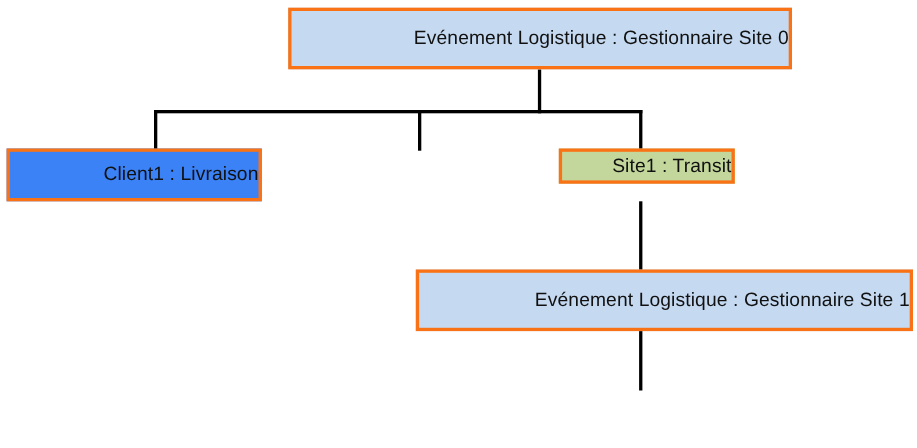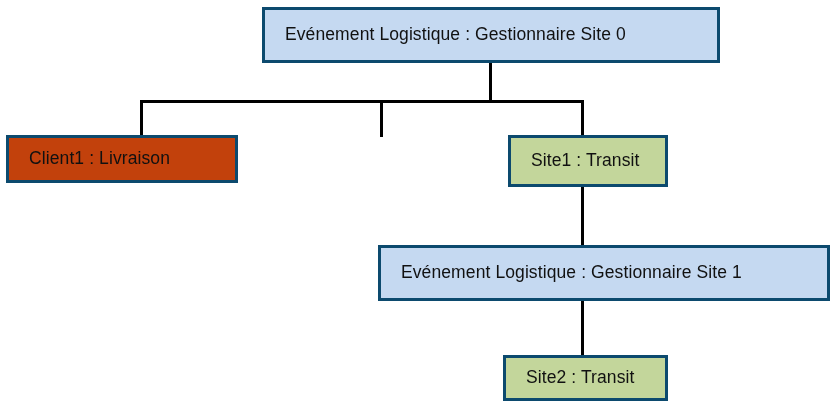--- a/index.html
+++ b/index.html
@@ -14,37 +14,37 @@
   #diagram-canvas {
     position: relative;
     width: 834px;
     height: 407px;
     background: #ffffff;
     overflow: hidden;
   }
   .node {
     position: absolute;
     box-sizing: border-box;
-    border: 3px solid #0c4a6e;
+    border: 3px solid #f97316;
     display: flex;
     align-items: center;
-    justify-content: flex-start;
+    justify-content: flex-end;
     z-index: 2;
     padding-left: 20px;
   }
   .node-label {
     font-size: 17.5px;
     line-height: 1.1;
     color: #111111;
     letter-spacing: 0.1px;
     white-space: nowrap;
     text-align: center;
   }
   .node.event  { background: #c5d9f1; }
-  .node.client { background: #c2410c; }
+  .node.client { background: #3b82f6; }
   .node.site   { background: #c3d69b; }
 
   .edge {
     position: absolute;
     background: #000000;
     z-index: 1;
   }
   .edge.v { width: 3px; }
   .edge.h { height: 3px; }
 </style>
@@ -63,25 +63,22 @@
 
   <div class="node event" style="left:262px; top:7px; width:458px; height:56px;">
     <span class="node-label">Evénement Logistique : Gestionnaire Site 0</span>
   </div>
 
   <div class="node client" style="left:6px; top:135px; width:232px; height:48px;">
     <span class="node-label">Client1 : Livraison</span>
   </div>
 
 
-  <div class="node site" style="left:508px; top:135px; width:160px; height:52px;">
+  <div class="node site" style="left:508px; top:135px; width:160px; height:32px;">
     <span class="node-label">Site1 : Transit</span>
   </div>
 
   <div class="node event" style="left:378px; top:245px; width:452px; height:56px;">
     <span class="node-label">Evénement Logistique : Gestionnaire Site 1</span>
   </div>
 
-  <div class="node site" style="left:503px; top:355px; width:165px; height:46px;">
-    <span class="node-label">Site2 : Transit</span>
-  </div>
 
 </div>
 
 </body></html>

